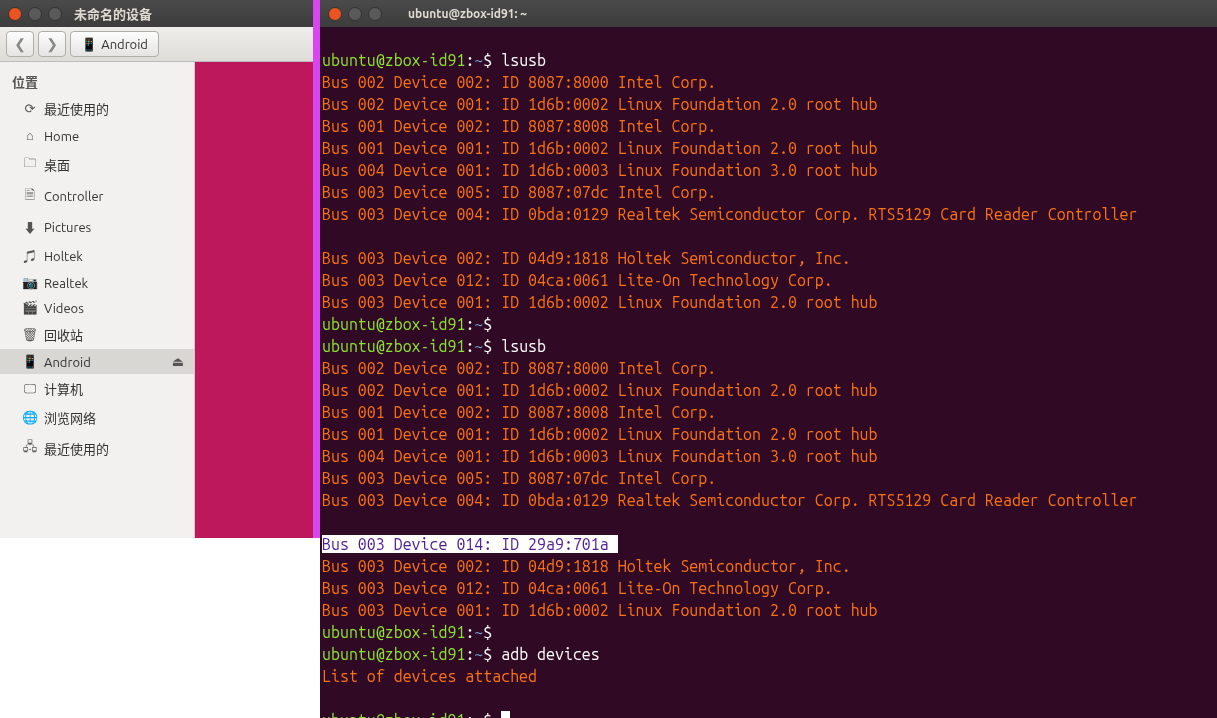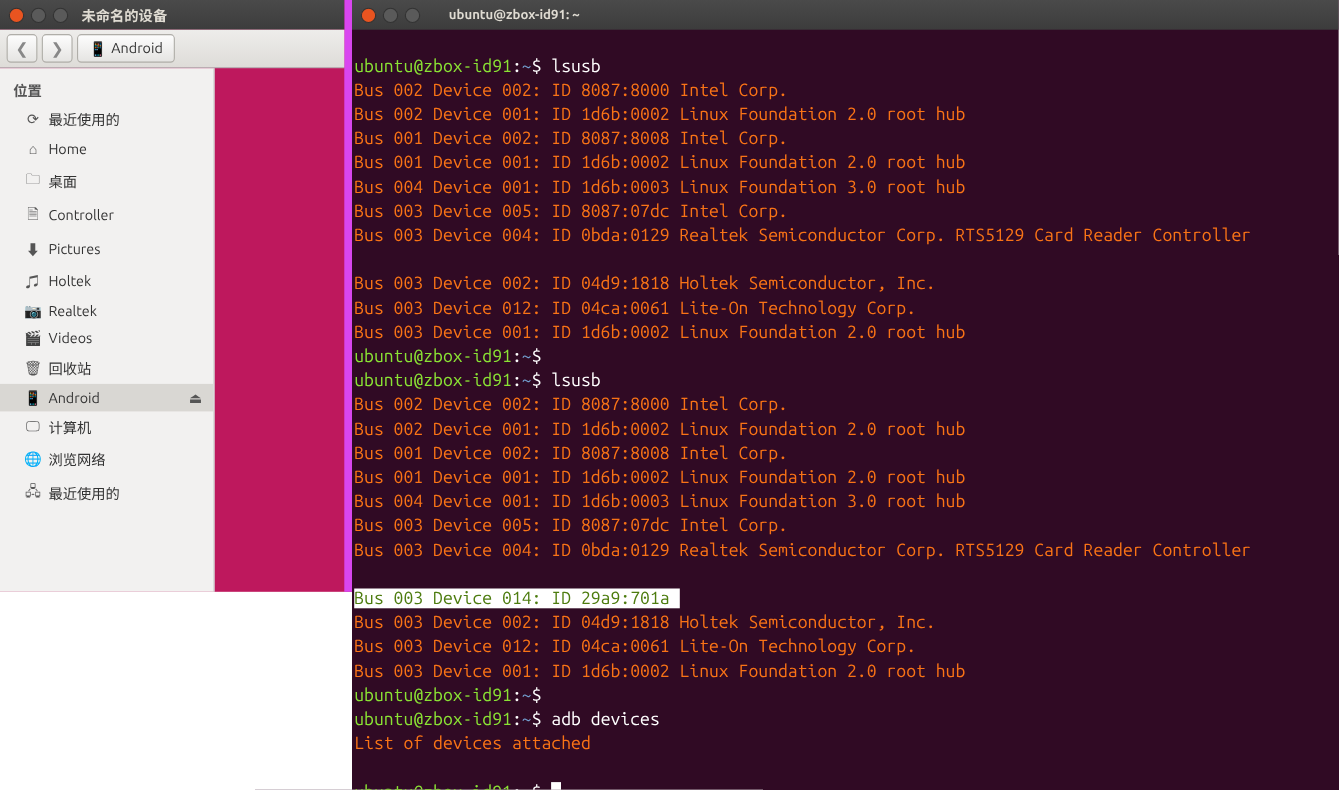--- a/index.html
+++ b/index.html
@@ -154,21 +154,21 @@
     white-space: pre;
     height: calc(100% - 27px);
     overflow: hidden;
     margin-top: 20px;
   }
   .prompt { color:#8ae234; }
   .tilde  { color:#729fcf; }
   .dollar { color:#fff; }
   .cmd    { color:#fff; }
   .out    { color:#f97316; }
-  .sel    { background:#fff; color:#4d7c0f; }
+  .sel    { background:#fff; color:#4c1d95; }
   .cursor { display:inline-block; width:9px; height:18px; background:#fff; vertical-align:text-bottom;}
 </style>
 </head>
 <body>
 
 <div class="fm-window">
   <div class="fm-titlebar">
     <div class="win-btn close"></div>
     <div class="win-btn"></div>
     <div class="win-btn"></div>

